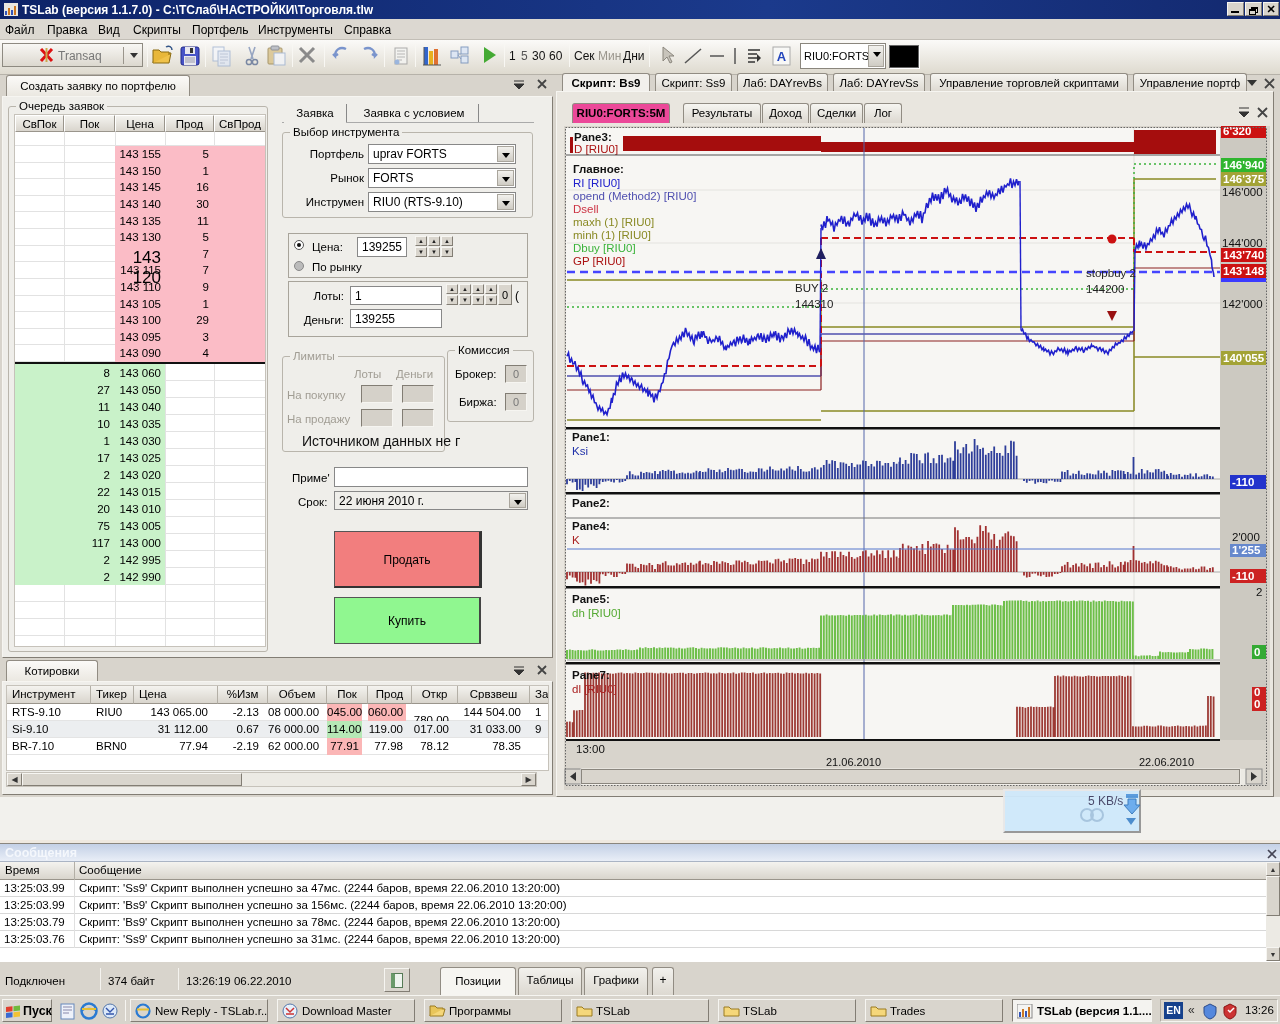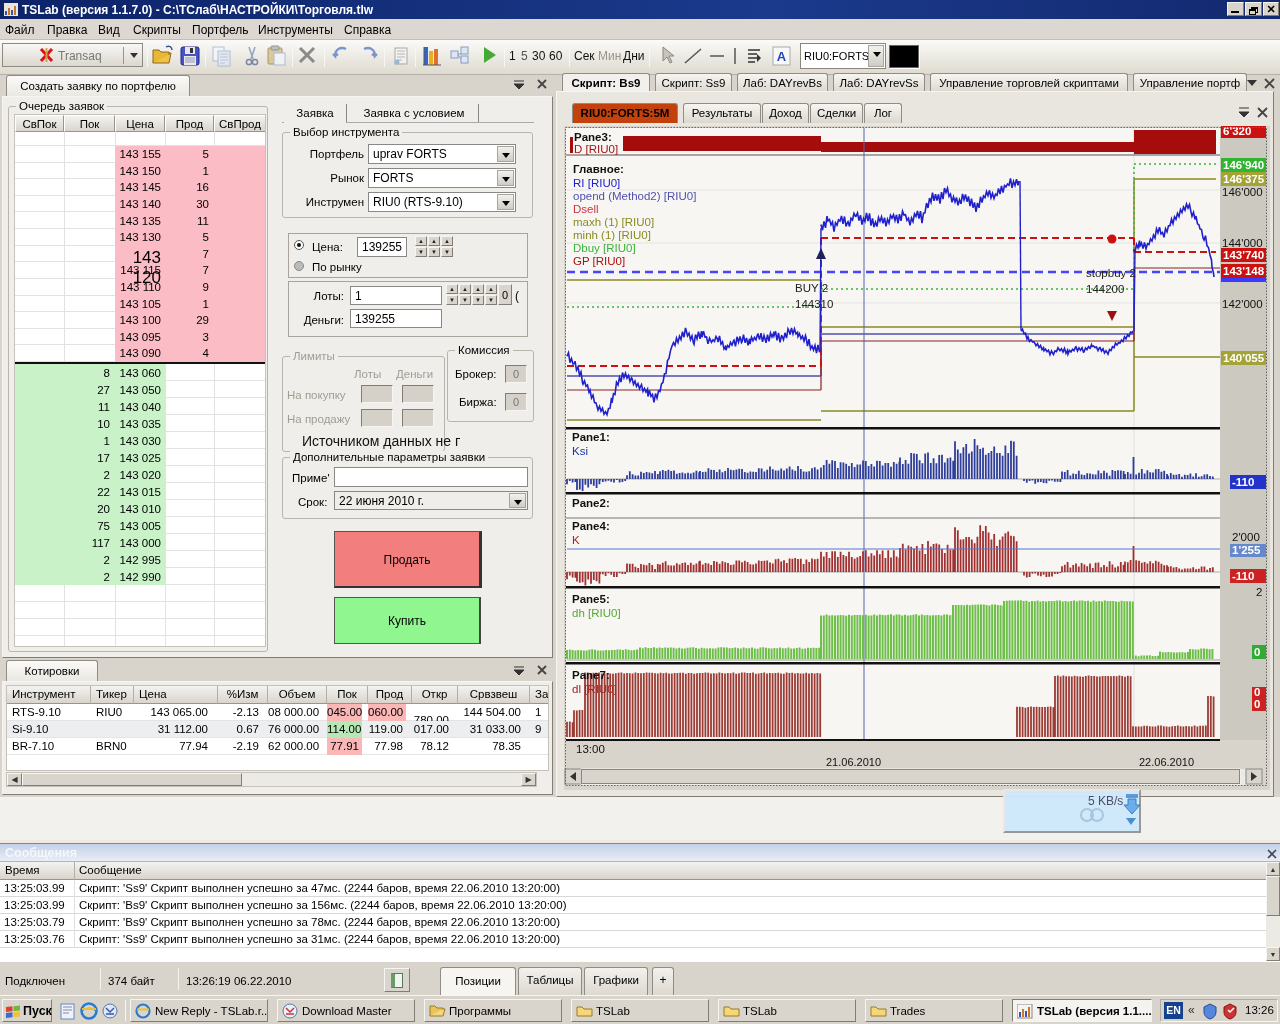--- a/index.html
+++ b/index.html
@@ -322,23 +322,20 @@
 <div class="abs sunk" style="left:79px;top:305px;width:32px;height:18px;background:#d5d1c9"></div>
 <div class="abs sunk" style="left:120px;top:305px;width:32px;height:18px;background:#d5d1c9"></div>
 <div class="abs" style="left:20px;top:329px;font-size:14px;color:#111;width:158px;overflow:hidden;white-space:nowrap">Источником данных не под</div>
 <div class="abs grp" style="left:165px;top:246px;width:87px;height:72px">
       <div class="grplab" style="font-size:11.5px">Комиссия</div>
     </div>
 <div class="abs" style="left:173px;top:264px;font-size:11.5px">Брокер:</div>
 <div class="abs sunk" style="left:223px;top:261px;width:22px;height:18px;background:#d5d1c9;text-align:center;line-height:17px;color:#777">0</div>
 <div class="abs" style="left:177px;top:292px;font-size:11.5px">Биржа:</div>
 <div class="abs sunk" style="left:223px;top:289px;width:22px;height:18px;background:#d5d1c9;text-align:center;line-height:17px;color:#777">0</div>
-<div class="abs grp" style="left:0;top:353px;width:251px;height:62px">
-      <div class="grplab" style="font-size:11.5px">Дополнительные параметры заявки</div>
-    </div>
 <div class="abs" style="left:10px;top:368px;font-size:11.5px">Приме'</div>
 <div class="abs combo" style="left:52px;top:363px;width:194px;height:20px;border:1px solid #888"></div>
 <div class="abs" style="left:16px;top:392px;font-size:11.5px">Срок:</div>
 <div class="abs combo" style="left:52px;top:387px;width:194px;height:19px;border:1px solid #888;background:#efeeea">
       <div class="tx">22 июня 2010 г.</div>
       <div class="dd"></div>
     </div>
 <div class="abs" style="left:52px;top:493px;width:147px;height:47px;background:#90f790;border:1px solid #555;border-right:2px solid #444;text-align:center;line-height:46px;font-size:12px">Купить</div>
 <div class="abs" style="left:52px;top:427px;width:148px;height:57px;background:#f27e7e;border:1px solid #555;border-right:3px solid #333;border-bottom:2px solid #333;text-align:center;line-height:56px;font-size:12px">Продать</div>
 </div>
@@ -404,21 +401,21 @@
 <div class="abs tab" style="left:655px;top:73px;width:77px;height:19px;background:linear-gradient(#f6f5f1,#dcd8d0);font-weight:normal;font-size:11.5px;line-height:18px;overflow:hidden">Скрипт: Ss9</div>
 <div class="abs tab" style="left:737px;top:73px;width:91px;height:19px;background:linear-gradient(#f6f5f1,#dcd8d0);font-weight:normal;font-size:11.5px;line-height:18px;overflow:hidden">Лаб: DAYrevBs</div>
 <div class="abs tab" style="left:833px;top:73px;width:92px;height:19px;background:linear-gradient(#f6f5f1,#dcd8d0);font-weight:normal;font-size:11.5px;line-height:18px;overflow:hidden">Лаб: DAYrevSs</div>
 <div class="abs tab" style="left:930px;top:73px;width:198px;height:19px;background:linear-gradient(#f6f5f1,#dcd8d0);font-weight:normal;font-size:11.5px;line-height:18px;overflow:hidden">Управление торговлей скриптами</div>
 <div class="abs tab" style="left:1133px;top:73px;width:114px;height:19px;background:linear-gradient(#f6f5f1,#dcd8d0);font-weight:normal;font-size:11.5px;line-height:18px;overflow:hidden">Управление портф</div>
 <svg class="abs" style="left:1246px;top:78px" width="32" height="12">
     <path d="M1 2 l5 6 5 -6 z" fill="#333"></path>
     <path d="M19 1 l9 9 m0 -9 l-9 9" stroke="#444" stroke-width="1.8"></path>
   </svg>
 <div class="abs b3d" style="left:556px;top:91px;width:718px;height:706px;background:#e9e6df"></div>
-<div class="abs tab" style="left:572px;top:103px;width:106px;height:20px;background:#c2410c;font-weight:bold;font-size:11.5px;line-height:19px">RIU0:FORTS:5M</div>
+<div class="abs tab" style="left:572px;top:103px;width:98px;height:20px;background:#ec4899;font-weight:bold;font-size:11.5px;line-height:19px">RIU0:FORTS:5M</div>
 <div class="abs tab" style="left:683px;top:103px;width:78px;height:20px;background:linear-gradient(#f6f5f1,#dcd8d0);font-weight:normal;font-size:11.5px;line-height:19px">Результаты</div>
 <div class="abs tab" style="left:762px;top:103px;width:47px;height:20px;background:linear-gradient(#f6f5f1,#dcd8d0);font-weight:normal;font-size:11.5px;line-height:19px">Доход</div>
 <div class="abs tab" style="left:810px;top:103px;width:53px;height:20px;background:linear-gradient(#f6f5f1,#dcd8d0);font-weight:normal;font-size:11.5px;line-height:19px">Сделки</div>
 <div class="abs tab" style="left:864px;top:103px;width:38px;height:20px;background:linear-gradient(#f6f5f1,#dcd8d0);font-weight:normal;font-size:11.5px;line-height:19px">Лог</div>
 <svg class="abs" style="left:1238px;top:107px" width="32" height="12">
     <path d="M1 1 h10 M1 5 l5 5 5 -5 z" stroke="#333" fill="#333"></path>
     <path d="M20 1 l9 9 m0 -9 l-9 9" stroke="#444" stroke-width="1.8"></path>
   </svg>
 <svg class="abs" style="left:564px;top:126px" width="706" height="664" viewBox="564 126 706 664" font-family="Liberation Sans">
 <rect x="564" y="126" width="706" height="664" fill="#d8d4cc"></rect>

